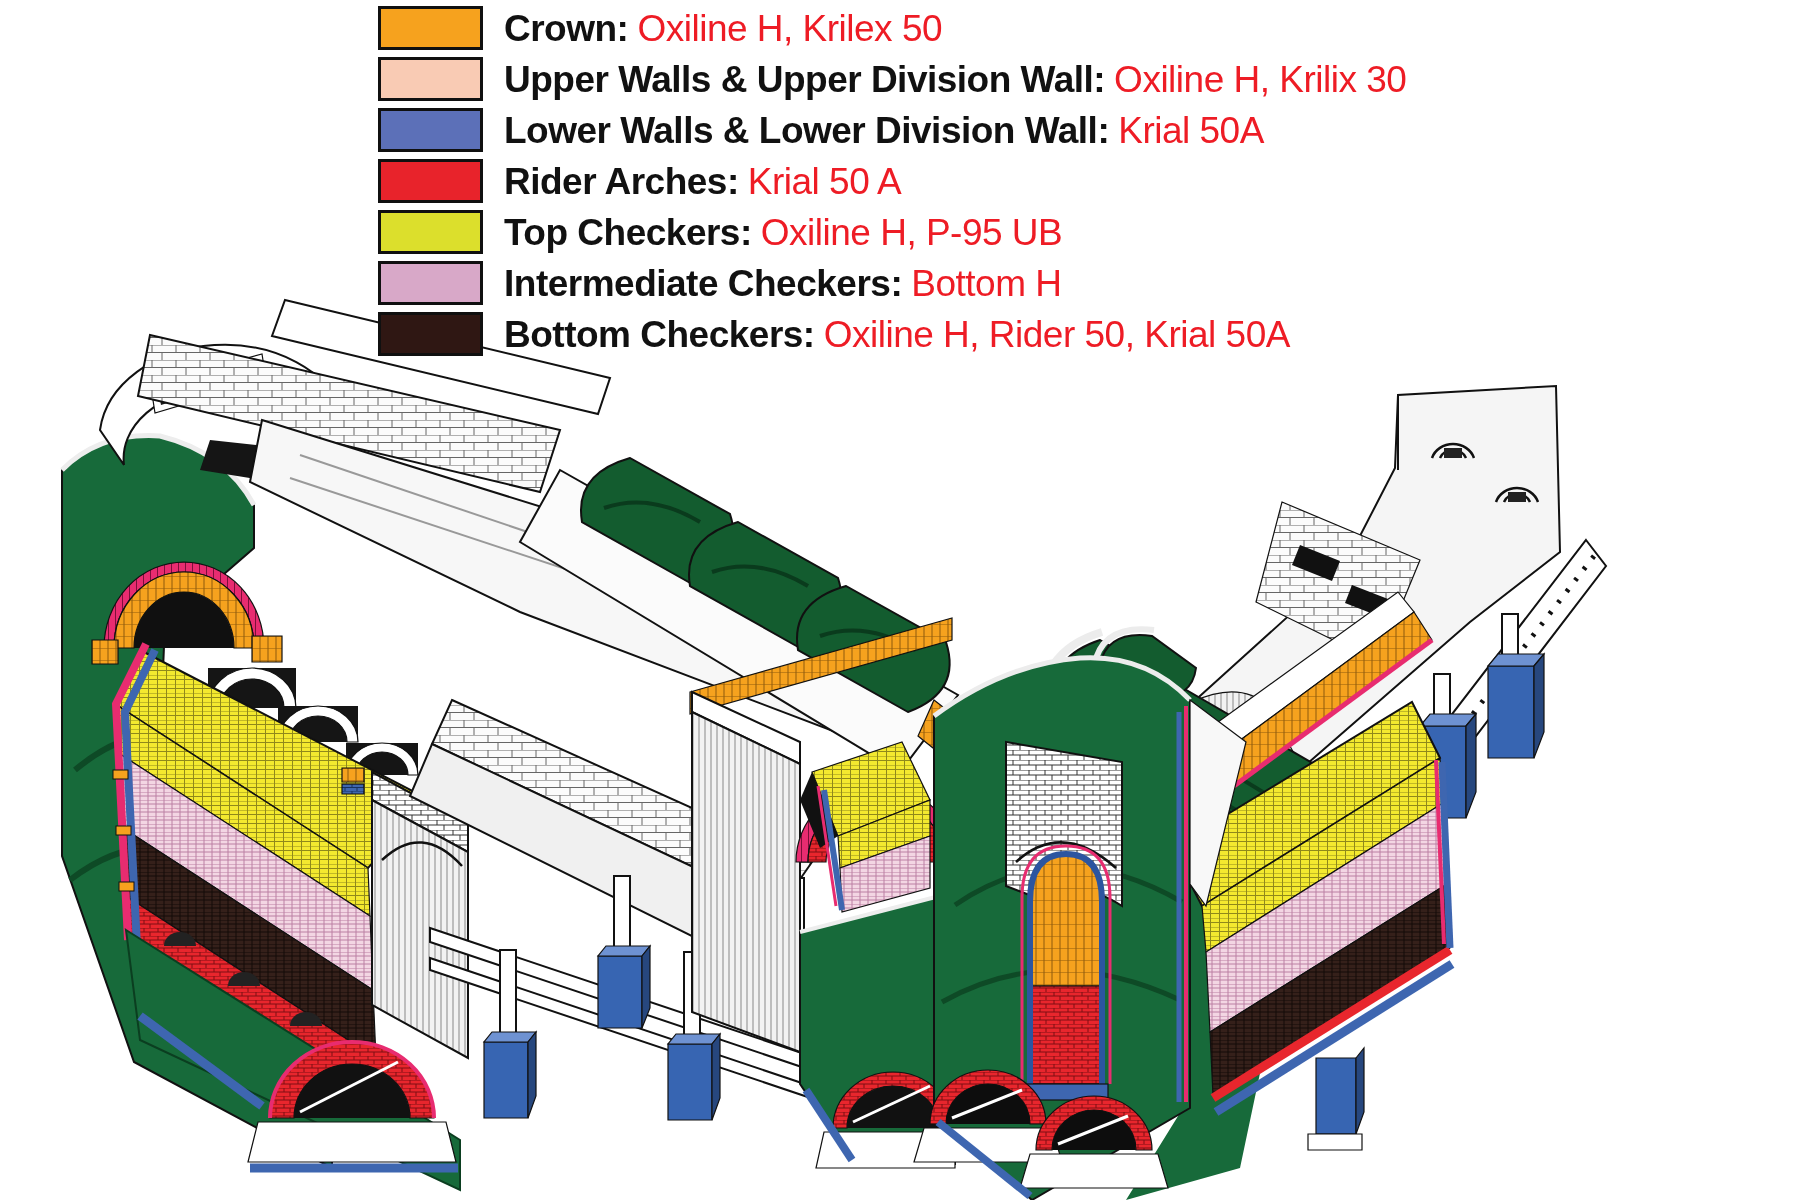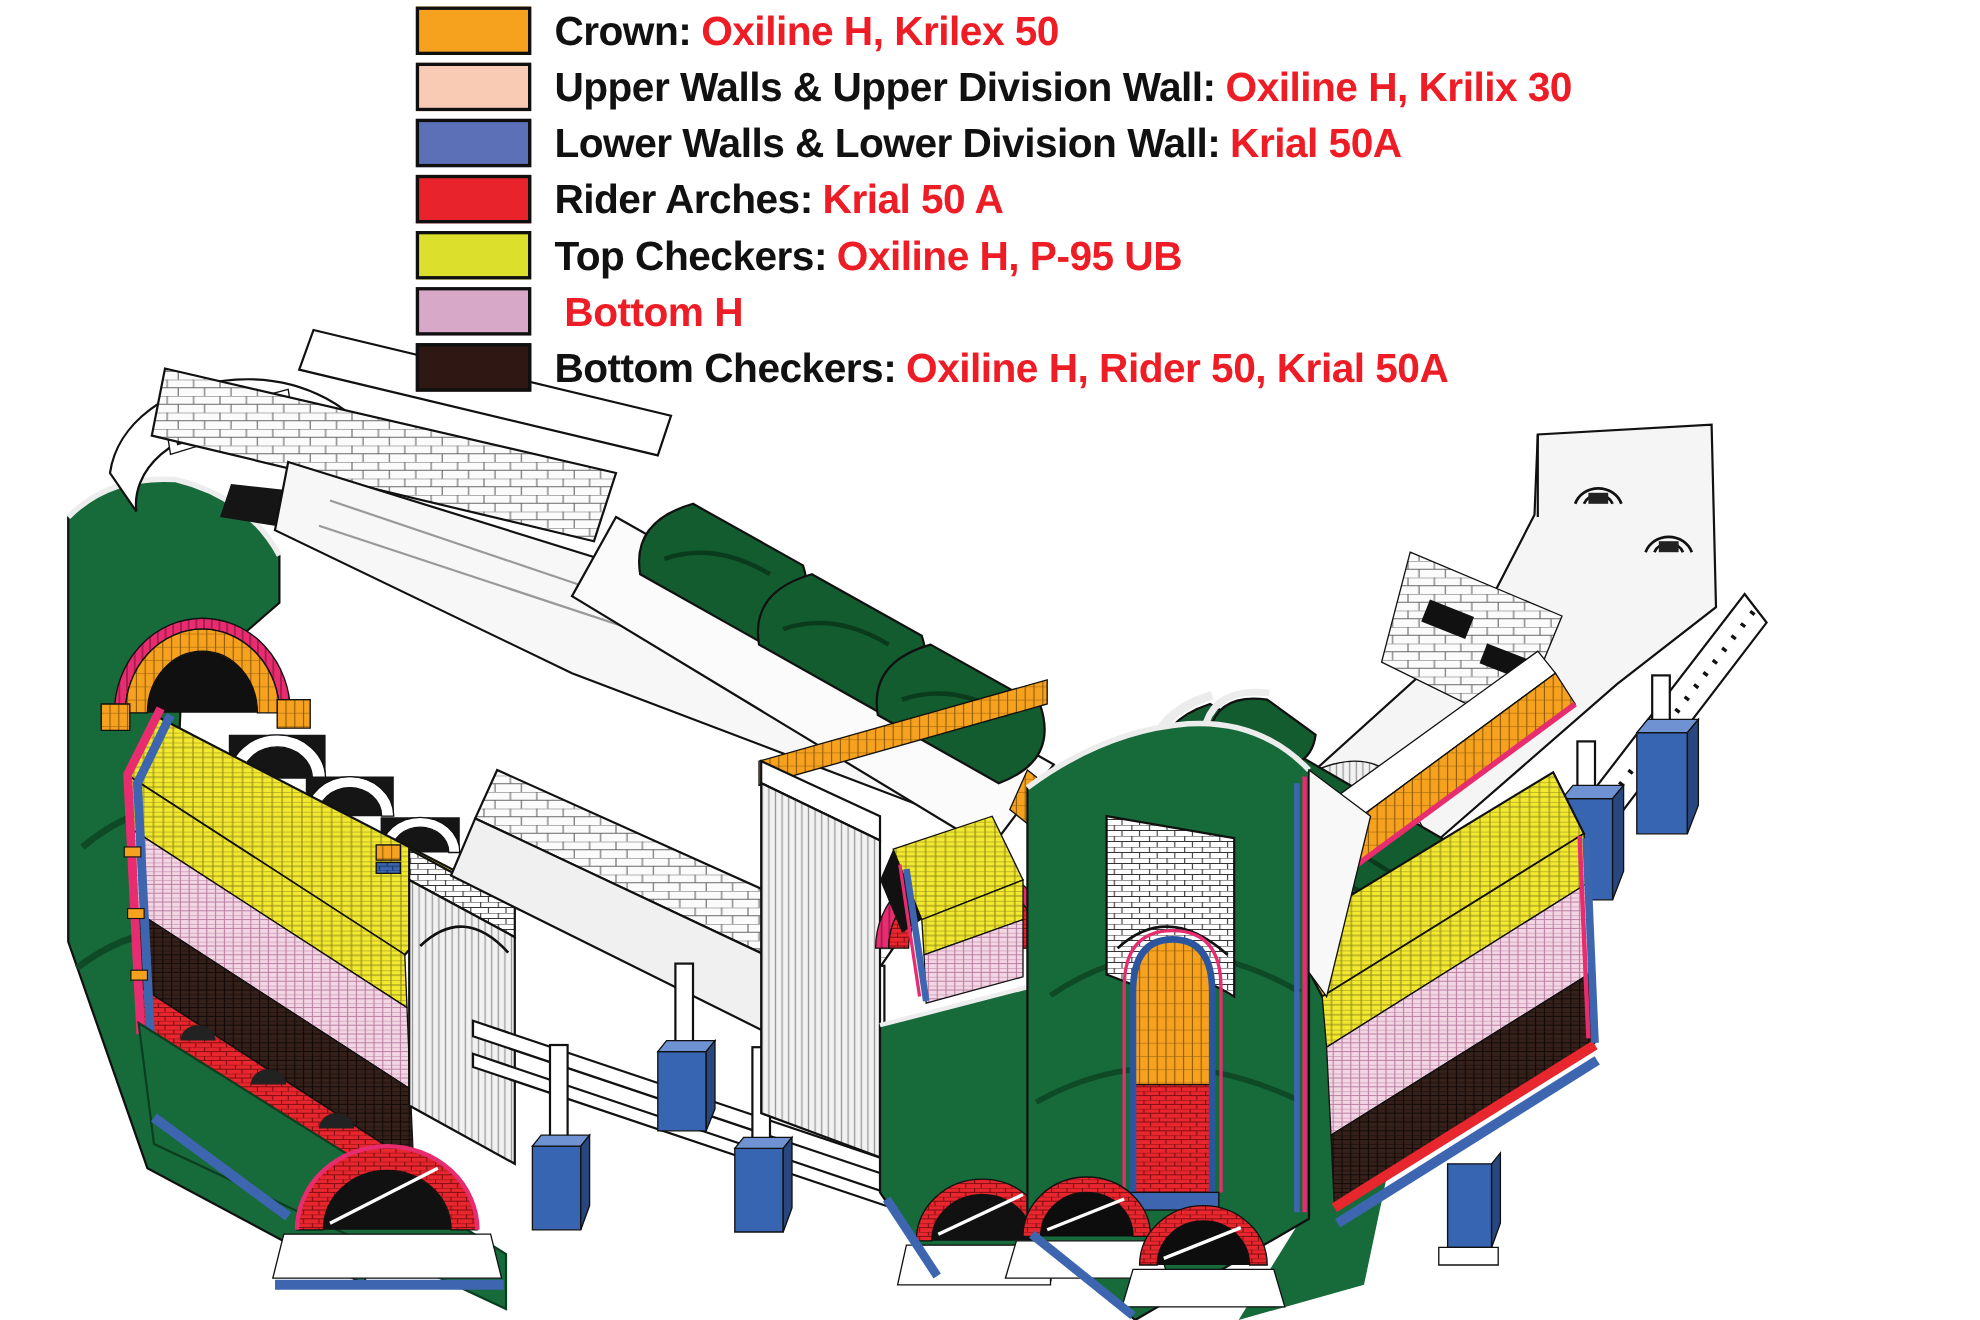--- a/index.html
+++ b/index.html
@@ -3,21 +3,21 @@
 <meta charset="utf-8">
 <style>
   html,body{margin:0;padding:0;background:#fff;}
   .stage{position:relative;width:1800px;height:1200px;background:#fff;overflow:hidden;
          font-family:"Liberation Sans",sans-serif;}
   
   .legend{position:absolute;left:378px;top:5px;z-index:5;}
   .legend-row{display:flex;align-items:flex-end;height:45px;margin-bottom:6px;white-space:nowrap;}
   .swatch{width:99px;height:38px;border:3px solid #101010;margin-right:21px;flex:none;}
   .lbl{font-size:37px;font-weight:700;color:var(--label-color,#111);letter-spacing:-0.5px;}
-  .mat{font-size:37px;font-weight:700;color:var(--material-color,#EE1C25);letter-spacing:-0.5px;margin-left:9px;}
+  .mat{font-size:37px;font-weight:400;color:var(--material-color,#EE1C25);letter-spacing:-0.5px;margin-left:9px;}
   
   svg.art{position:absolute;left:0;top:230px;width:1800px;height:970px;}
   .ol{stroke:#111;stroke-width:2;}
   .thin{stroke:#111;stroke-width:1.2;}
 </style>
 </head>
 <body>
 
 <div class="stage">
 
@@ -47,20 +47,21 @@
     </div>
 
     <div class="legend-row">
       <div class="swatch" style="background: rgb(220, 223, 44);"></div>
       <span class="lbl">Top Checkers:</span>
       <span class="mat">Oxiline H, P-95 UB</span>
     </div>
 
     <div class="legend-row">
       <div class="swatch" style="background: rgb(216, 168, 200);"></div>
+      <span class="lbl">Intermediate Checkers:</span>
       <span class="mat">Bottom H</span>
     </div>
 
     <div class="legend-row">
       <div class="swatch" style="background: rgb(47, 23, 19);"></div>
       <span class="lbl">Bottom Checkers:</span>
       <span class="mat">Oxiline H, Rider 50, Krial 50A</span>
     </div>
   </section>
 

